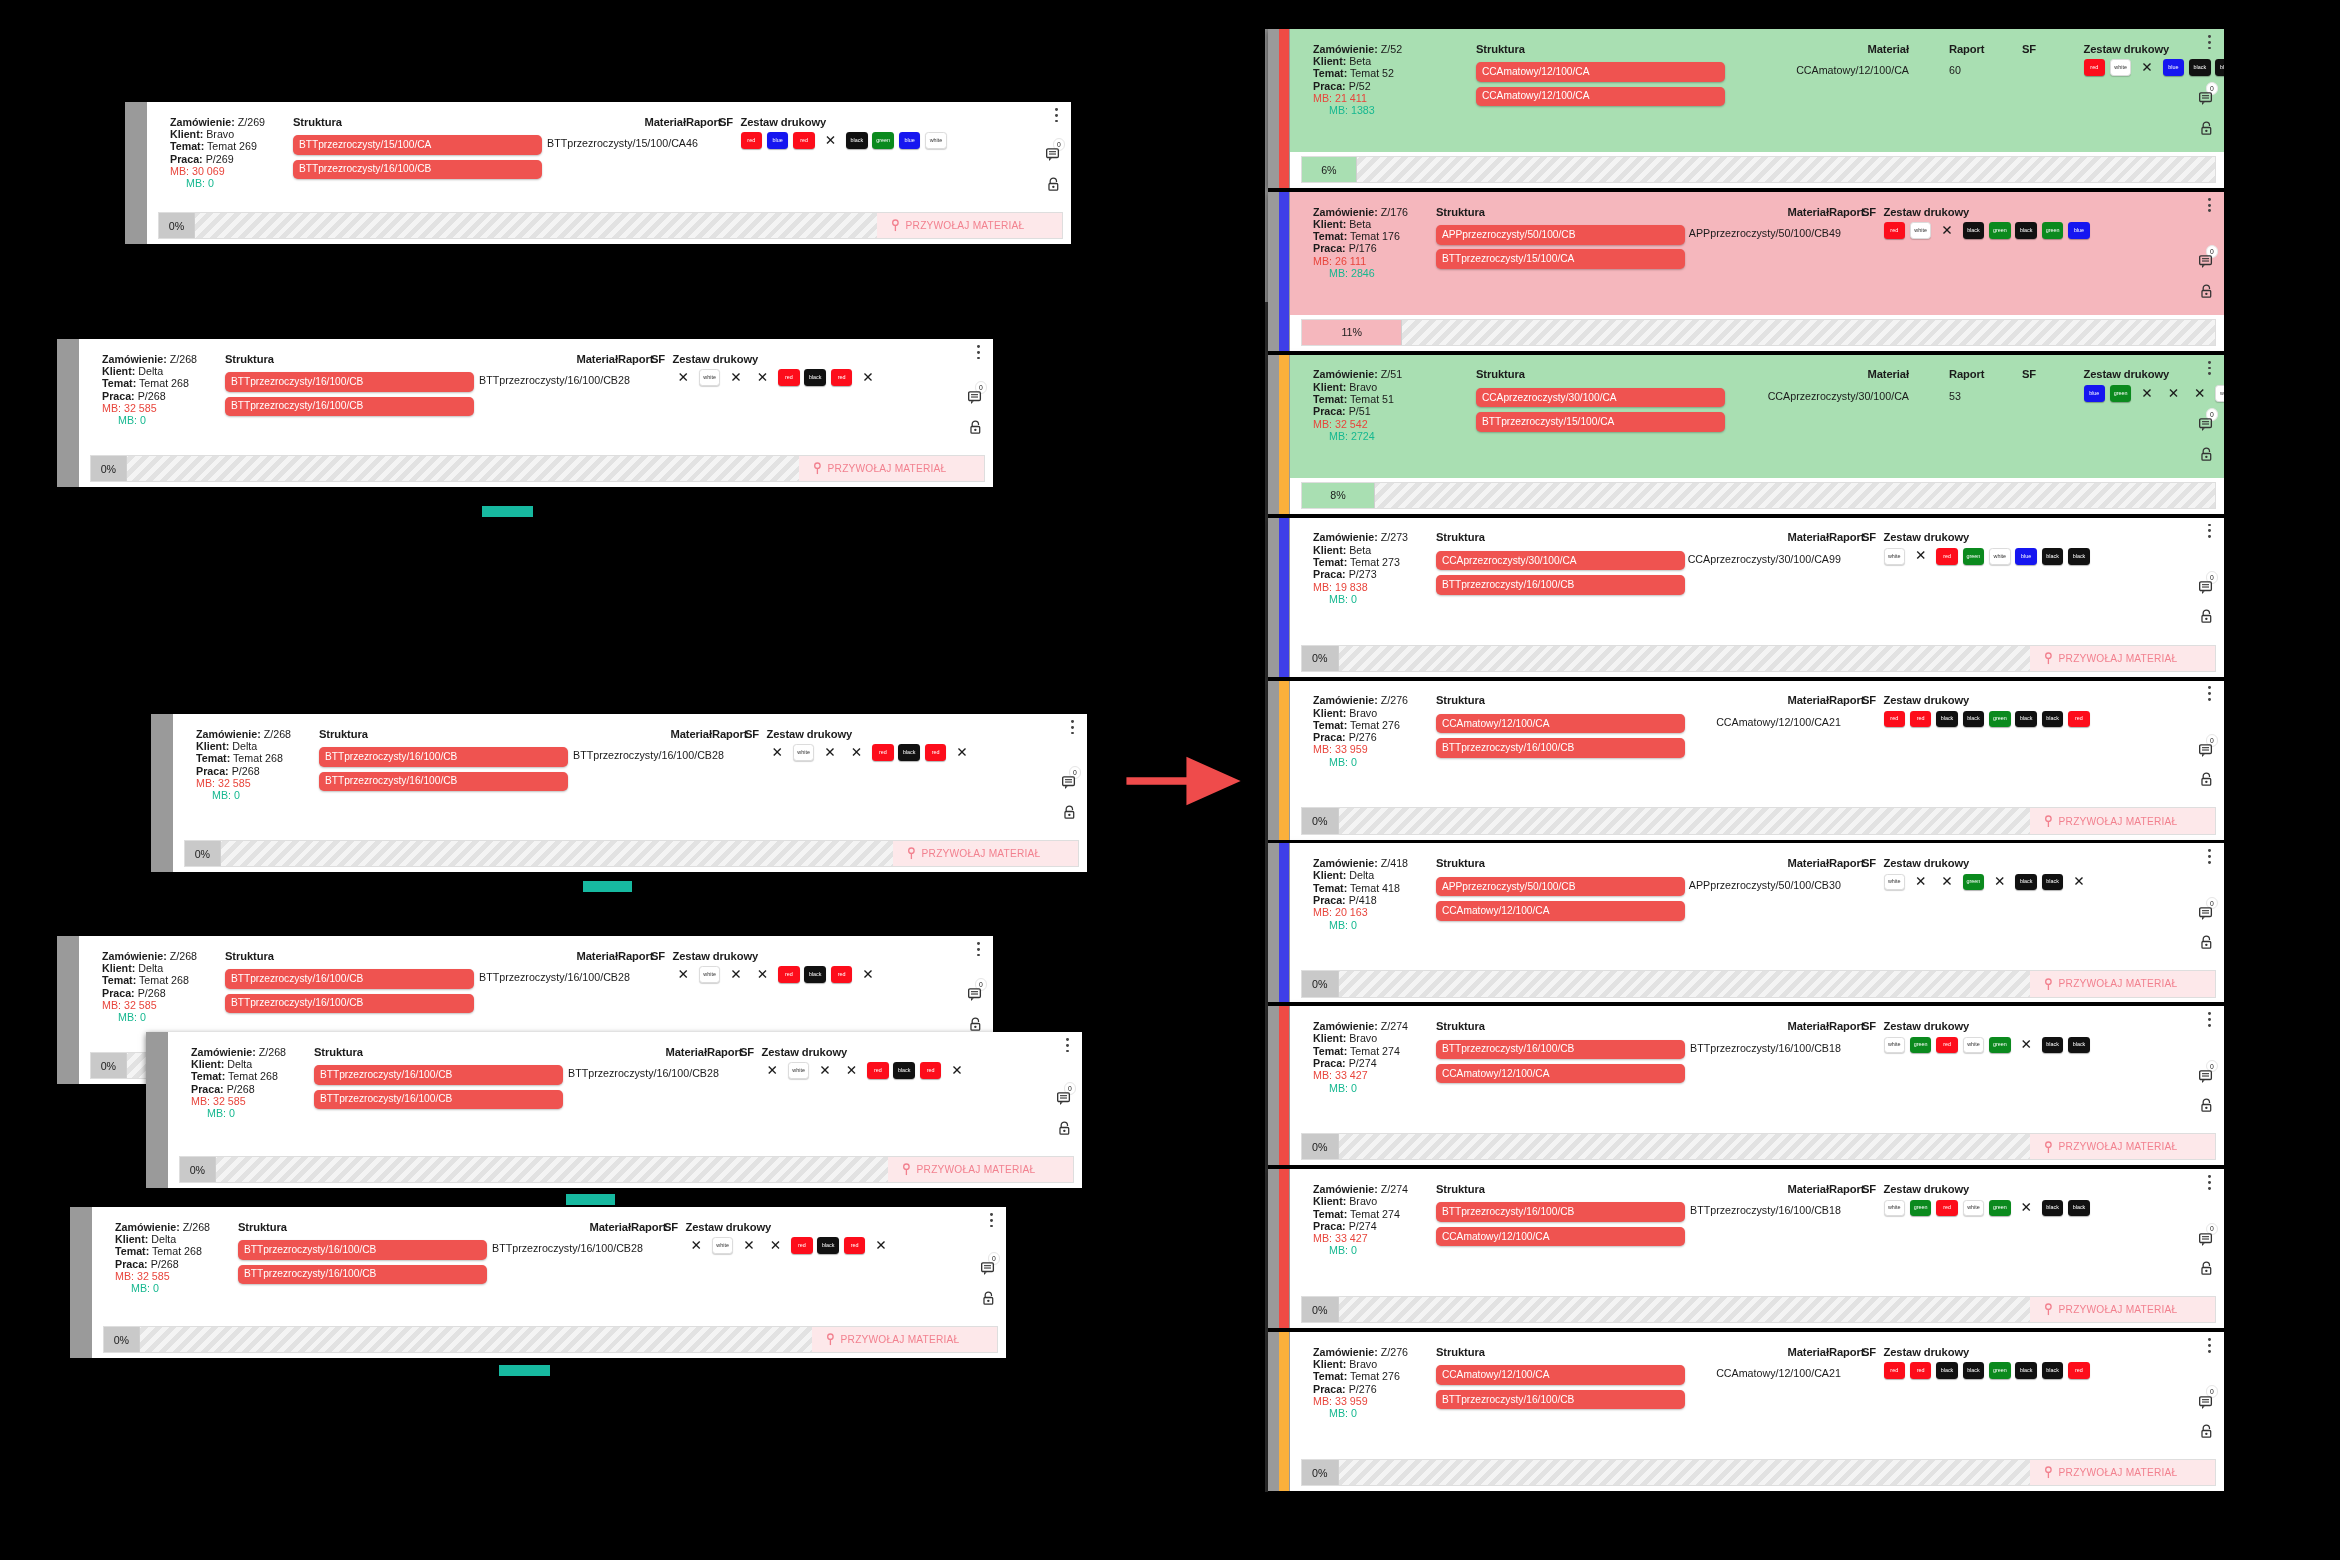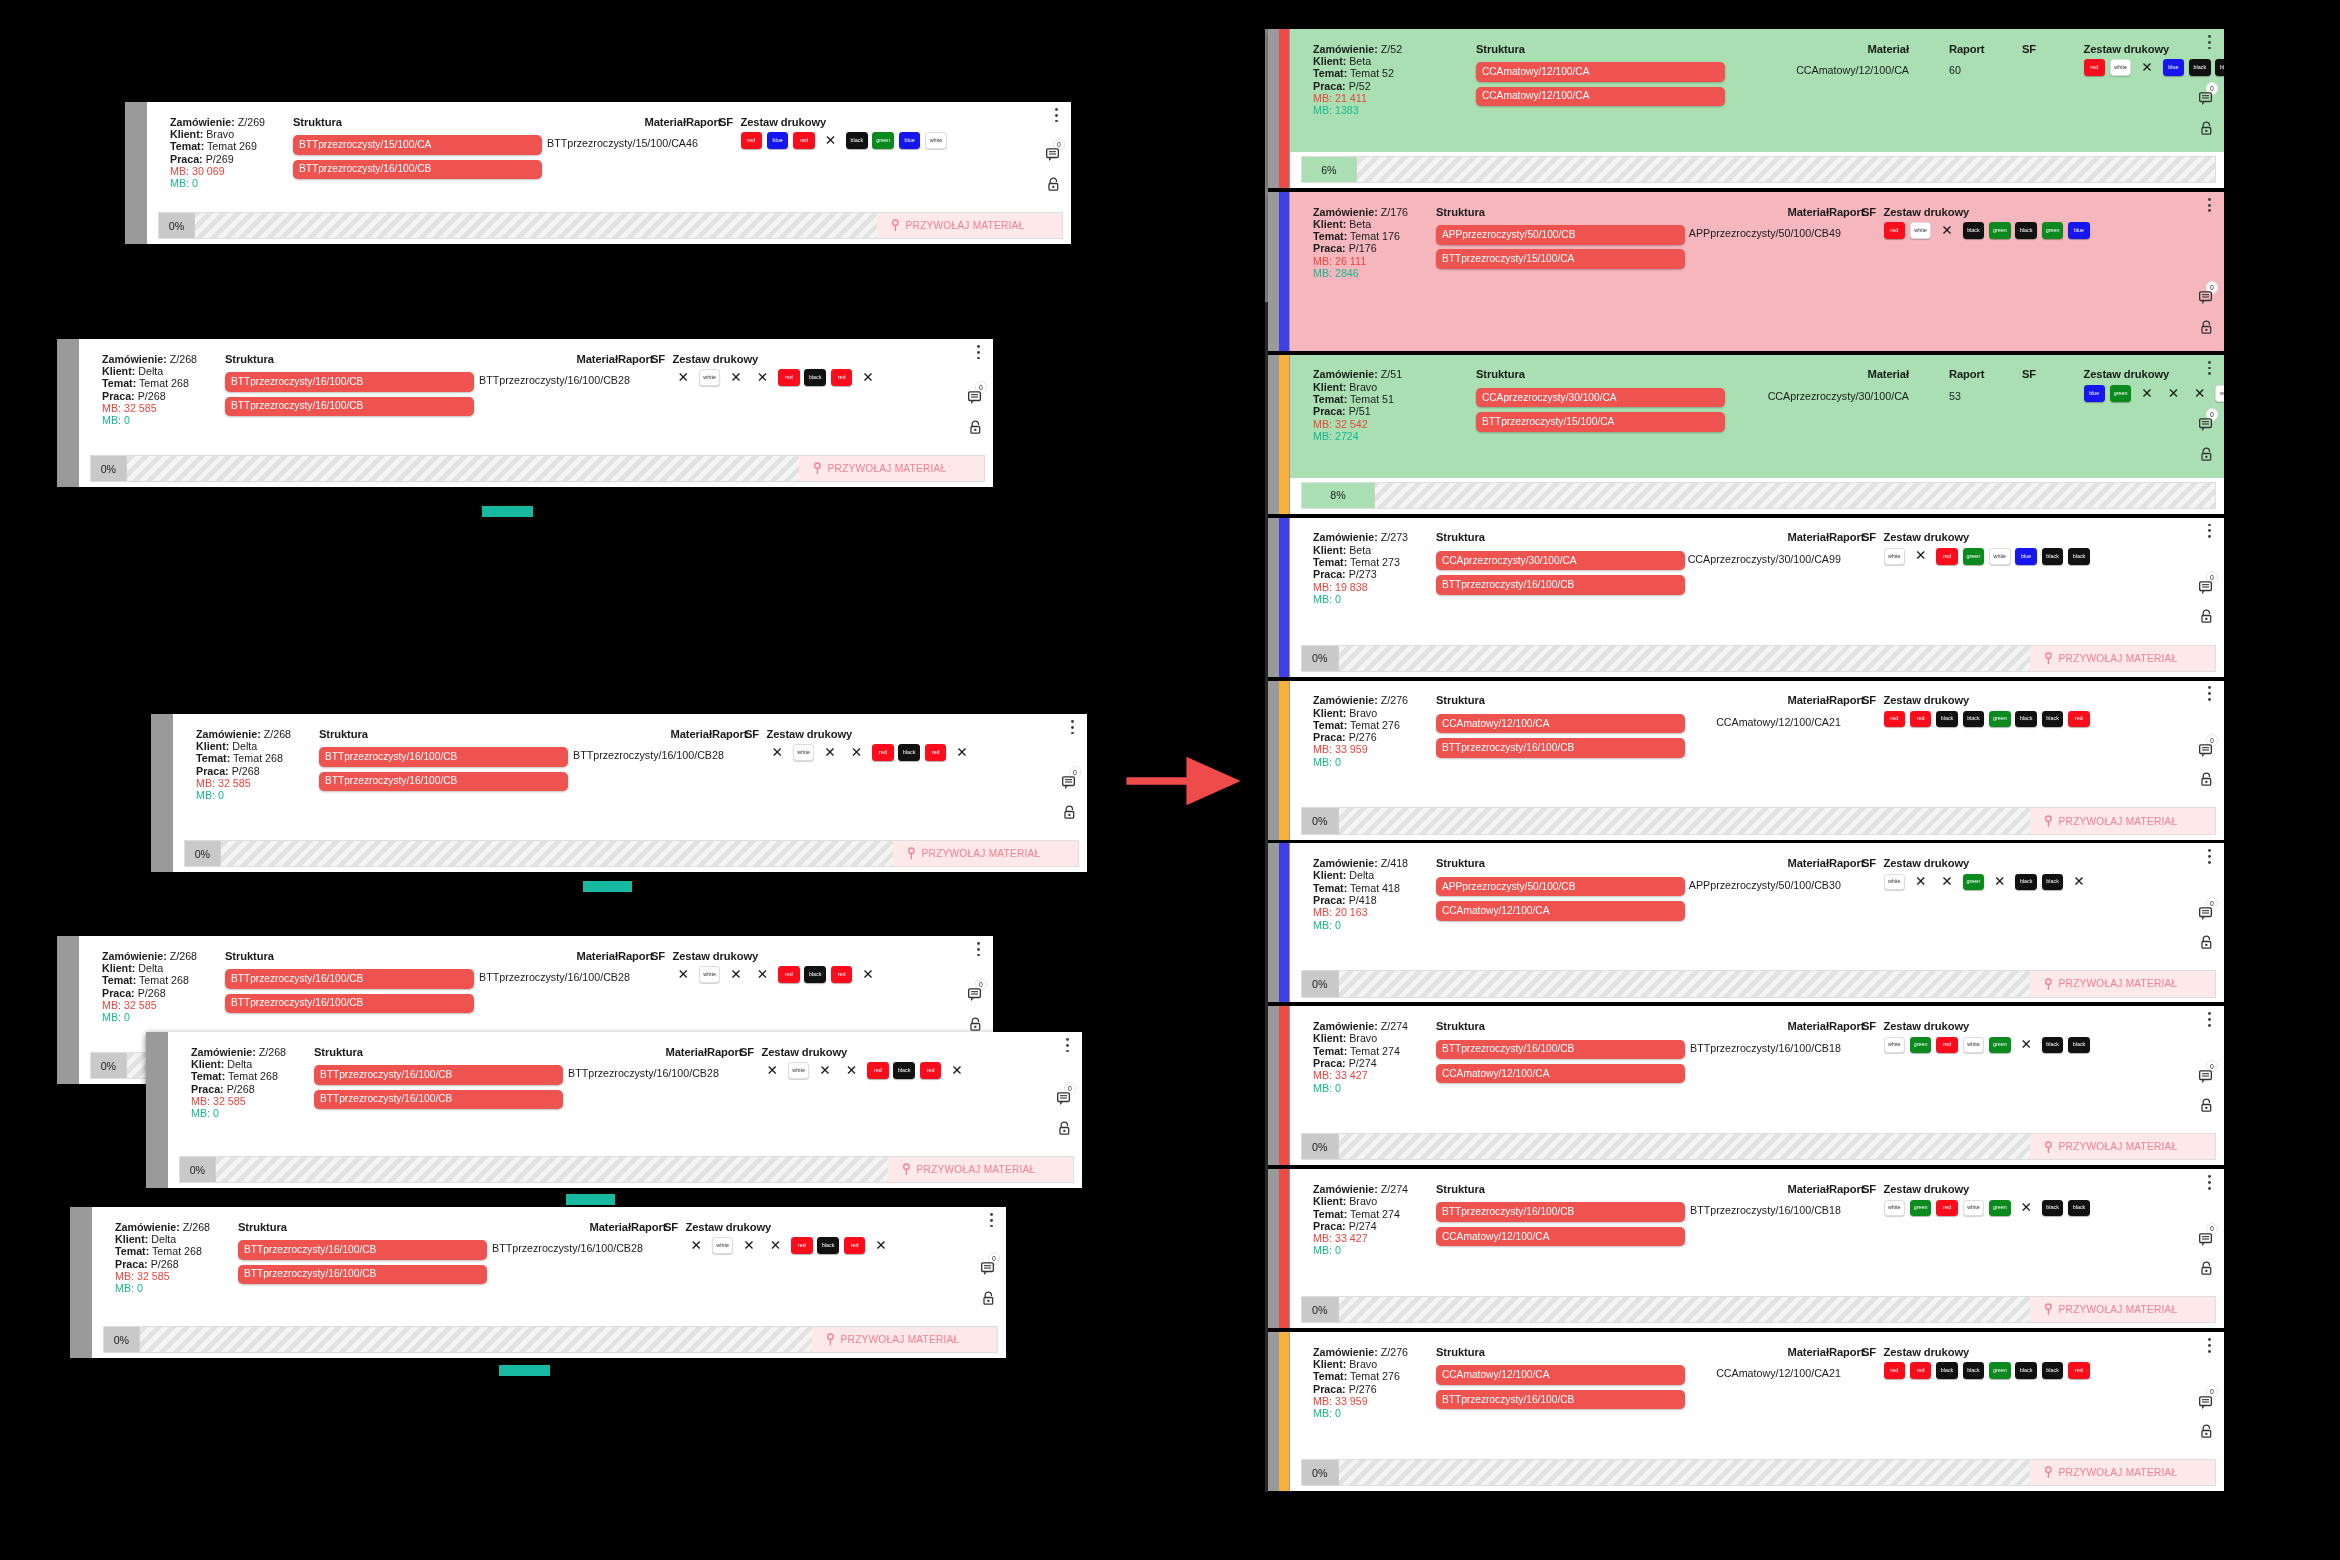--- a/index.html
+++ b/index.html
@@ -40,21 +40,21 @@
   .col-mat{ width:144px; flex:0 0 144px;text-align:right; }
   .col-rap{ width:33px; flex:0 0 33px; text-align:left; }
   .col-sf{ width:21.5px; flex:0 0 21.5px; }
   .col-zest{ flex:1 1 auto; min-width:0; }
 
   .hdr{ font-size:11.2px; font-weight:bold; color:#1b1b1b; white-space:nowrap;
         letter-spacing:-0.1px; line-height:12.7px; }
   .kv{ font-size:10.7px; color:#1b1b1b; line-height:12.3px; white-space:nowrap; }
   .kv b{ font-weight:bold; }
   .kv.mb-red{ color:#e8453c; }
-  .kv.mb-green{ color:#16b890; }
+  .kv.mb-green{ color:#16b890;margin-left:16px; }
 
   .struct-chip{
     background:#ef5350; color:#fff; font-size:10.2px;
     border-radius:4.9px; padding:3.9px 5.9px; margin-bottom:4.9px;
     white-space:nowrap; overflow:hidden; line-height:11.7px;
     box-shadow:0 1px 2px rgba(0,0,0,.25);
   }
   .mat-val{ font-size:10.7px; color:#1b1b1b; white-space:nowrap; line-height:12.7px; }
   .rap-val{ font-size:10.7px; color:#1b1b1b; line-height:12.7px; }
 
@@ -804,20 +804,26 @@
               <line x1="4.5" y1="9" x2="13.5" y2="9" stroke="#333" stroke-width="1.4"></line>
             </svg></div>
         <div class="ic-lock"><svg viewBox="0 0 16 18" width="12.7" height="14.6">
               <path d="M4 8 V5.2 A4 4 0 0 1 12 5.2 V6" fill="none" stroke="#333" stroke-width="1.6"></path>
               <rect x="2.5" y="8" width="11" height="8.4" rx="1.3" fill="none" stroke="#333" stroke-width="1.6"></rect>
               <circle cx="8" cy="12.2" r="1.5" fill="#333"></circle>
             </svg></div>
       </div>
     </div>
 
+    <div class="foot">
+      <div class="bar">
+        <div class="fill pink" style="width:11%">11%</div>
+
+      </div>
+    </div>
   </div>
   <div class="card tint-green" style="position:relative;margin-bottom:3.9px;width:100%;height:159px;">
     <div class="gutter"></div>
     <div class="accent" style="left:10.7px;background:#fbb03b"></div>
     <div class="body">
 
       <div class="col-order">
         <div class="kv"><b>Zamówienie:</b> Z/51</div>
         <div class="kv"><b>Klient:</b> Bravo</div>
         <div class="kv"><b>Temat:</b> Temat 51</div>

